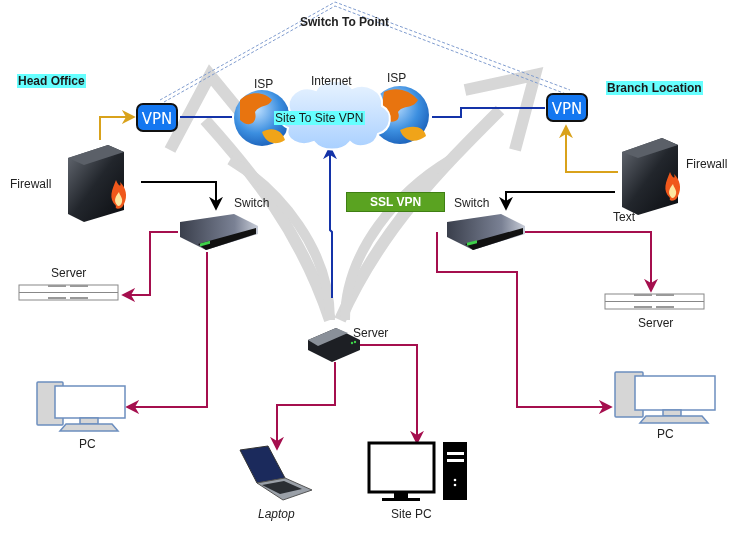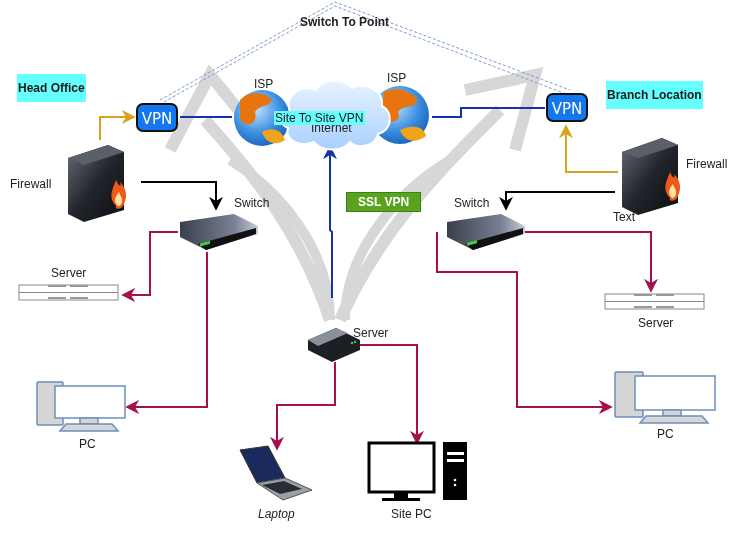--- a/index.html
+++ b/index.html
@@ -1,23 +1,23 @@
 <!DOCTYPE html>
 <html><head>
 <meta charset="utf-8">
 <style>
   html, body { margin:0; padding:0; background:#ffffff; }
   body { width:737px; height:543px; position:relative; overflow:hidden;
          font-family:"Liberation Sans", "DejaVu Sans", sans-serif; }
   #canvas { position:absolute; left:0; top:0; width:737px; height:543px; }
   .lbl { position:absolute; font-size:12px; color:#222; white-space:nowrap; line-height:14px; }
-  .hl { background:#66ffff; font-weight:bold; color:#1a1a1a; padding:7px 1px; }
+  .hl { background:#66ffff; font-weight:bold; color:#1a1a1a; padding:0 1px; }
   .hl-plain { background:#66ffff; color:#1a1a1a; padding:0 1px; }
   .ssl { position:absolute; background:#5aa321; border:1px solid #3f7f13; color:#fff;
-         font-weight:bold; font-size:12px; padding:2px 11px; line-height:14px; }
+         font-weight:bold; font-size:12px; padding:2px 23px; line-height:14px; }
   .vpn { position:absolute; width:42px; height:29px; border-radius:7px; background:#1477f0;
          border:2px solid #111; color:#fff; font-size:15px; text-align:center; line-height:29px;
          box-sizing:border-box; font-family:"DejaVu Sans", sans-serif; }
 </style>
 </head>
 <body>
 
 <svg id="canvas" viewBox="0 0 737 543">
   <defs>
     <marker id="arr-red" viewBox="0 0 10 10" refX="8" refY="5" markerWidth="7" markerHeight="7" orient="auto">
@@ -189,21 +189,21 @@
 </svg>
 
 <div class="vpn" style="left:136px;top:103px;">VPN</div>
 <div class="vpn" style="left:546px;top:93px;">VPN</div>
 
 <div class="lbl" style="left:300px;top:15px;font-weight:bold;">Switch To Point</div>
 <div class="lbl hl" style="left:17px;top:74px;">Head Office</div>
 <div class="lbl hl" style="left:606px;top:81px;">Branch Location</div>
 
 <div class="lbl" style="left:254px;top:77px;">ISP</div>
-<div class="lbl" style="left:311px;top:74px;margin-top:47px;">Internet</div>
+<div class="lbl" style="left:311px;top:74px;">Internet</div>
 <div class="lbl" style="left:387px;top:71px;">ISP</div>
 <div class="lbl hl-plain" style="left:274px;top:111px;text-align:center;">Site To Site VPN</div>
 
 <div class="lbl" style="left:10px;top:177px;">Firewall</div>
 <div class="lbl" style="left:686px;top:157px;">Firewall</div>
 <div class="lbl" style="left:613px;top:210px;">Text</div>
 
 <div class="lbl" style="left:234px;top:196px;">Switch</div>
 <div class="lbl" style="left:454px;top:196px;">Switch</div>
 

